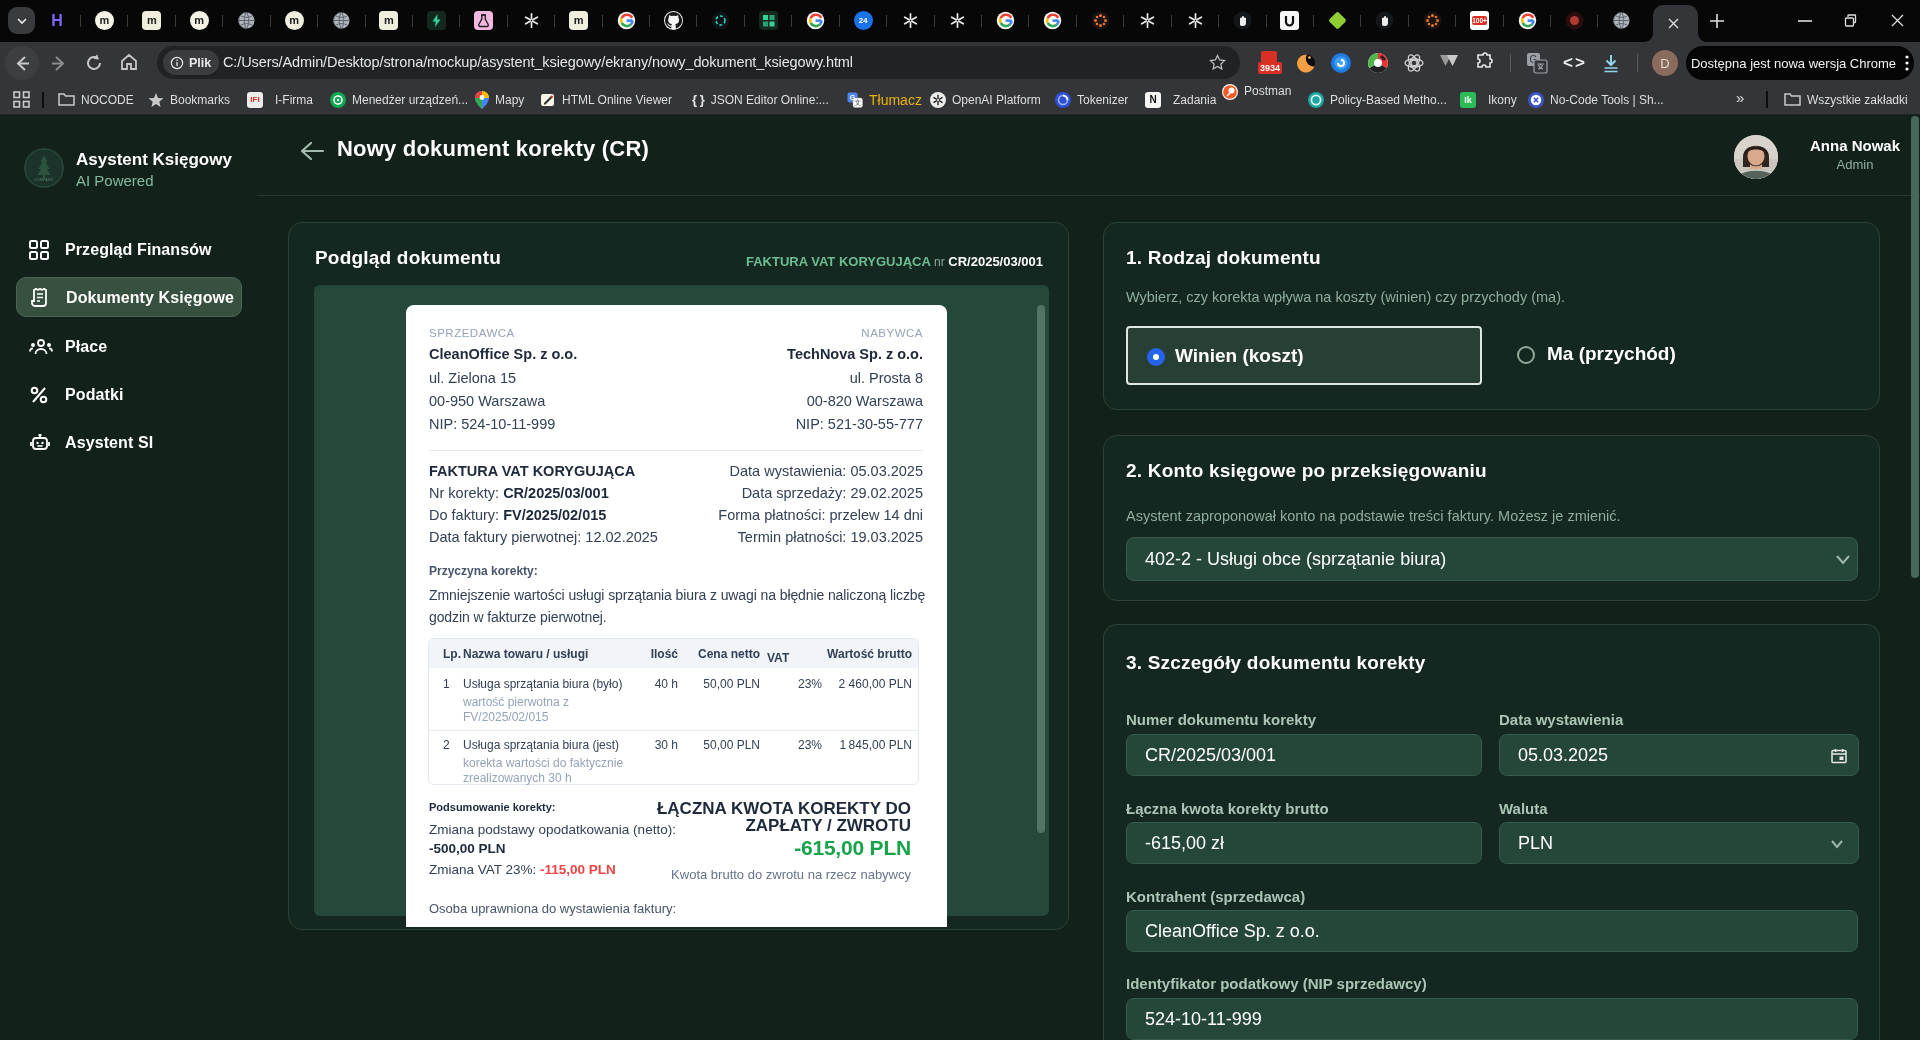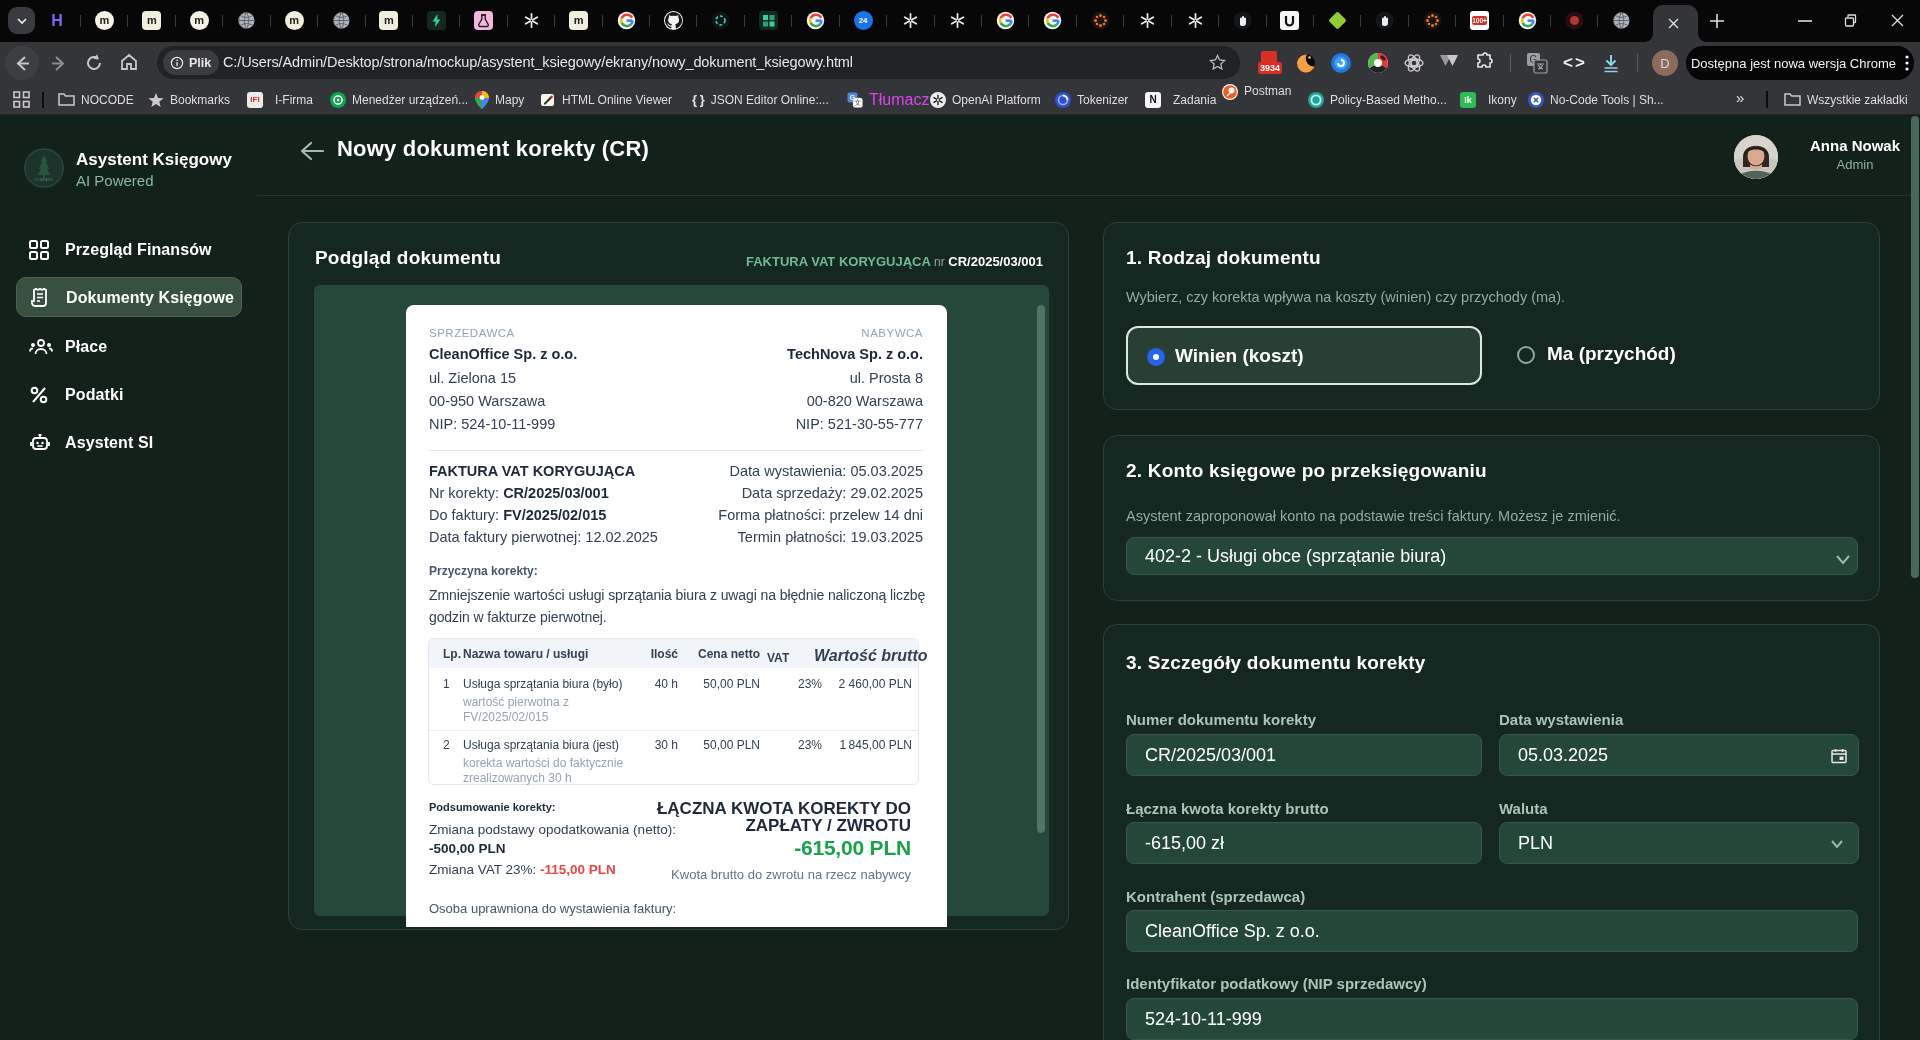--- a/index.html
+++ b/index.html
@@ -524,21 +524,21 @@
       <span style="color:#e8e8e8;font-size:13px;font-weight:bold;">{ }</span>
       <span style="color:#dedede;font-size:12px;margin-left:6px;white-space:nowrap;">JSON Editor Online:...</span>
     </div>
     <div class="abs" style="left:847px;top:0;height:31px;display:flex;align-items:center;">
       <svg width="16" height="16" viewBox="0 0 16 16">
         <rect x="0.5" y="0.5" width="10" height="10" rx="2" fill="#4f86ec"></rect>
         <text x="5.5" y="8.2" font-size="7" fill="#fff" text-anchor="middle" font-family="Liberation Sans, sans-serif" font-weight="bold">G</text>
         <rect x="6" y="6" width="9.5" height="9.5" rx="2" fill="#fff" stroke="#aaa" stroke-width="0.5"></rect>
         <text x="10.7" y="13.2" font-size="7" fill="#444" text-anchor="middle" font-family="Liberation Sans, sans-serif">文</text>
       </svg>
-      <span style="color:#d946ef;font-size:16px;margin-left:6px;white-space:nowrap;">Tłumacz</span>
+      <span style="color:#eab308;font-size:14px;margin-left:6px;white-space:nowrap;">Tłumacz</span>
     </div>
     <div class="abs" style="left:930px;top:0;height:31px;display:flex;align-items:center;">
       <svg width="16" height="16" viewBox="0 0 16 16">
         <circle cx="8" cy="8" r="8" fill="#ececec"></circle>
         <g stroke="#111" stroke-width="1.3" fill="none">
           <path d="M8 2.8 v4.2 M8 9 v4.2"></path>
           <path d="M3.5 5.4 l3.6 2.1 M8.9 8.5 l3.6 2.1"></path>
           <path d="M3.5 10.6 l3.6-2.1 M8.9 7.5 l3.6-2.1"></path>
         </g>
       </svg>
@@ -702,21 +702,21 @@
         <div class="abs" style="right:24px; top:224px;">Termin płatności: 19.03.2025</div>
         <div class="abs" style="left:23px; top:259px; font-size:12px; font-weight:bold; color:#475569;">Przyczyna korekty:</div>
         <div class="abs" style="left:23px; top:280px; width:500px; line-height:21.5px; font-size:14px; letter-spacing:-0.1px;">Zmniejszenie wartości usługi sprzątania biura z uwagi na błędnie naliczoną liczbę godzin w fakturze pierwotnej.</div>
         <div class="abs" style="left:22px; top:333px; width:491px; height:147px; border:1px solid #e2e8f0; border-radius:6px;">
           <div class="abs" style="left:0; top:0; width:100%; height:29px; background:#f1f5f9; border-radius:6px 6px 0 0;"></div>
           <div class="abs" style="left:14px; top:8px; font-size:12px; font-weight:bold;">Lp.</div>
           <div class="abs" style="left:34px; top:8px; font-size:12px; font-weight:bold;">Nazwa towaru / usługi</div>
           <div class="abs" style="left:199px; top:8px; width:50px; text-align:right; font-size:12px; font-weight:bold;">Ilość</div>
           <div class="abs" style="left:259px; top:8px; width:72px; text-align:right; font-size:12px; font-weight:bold;">Cena netto</div>
           <div class="abs" style="left:338px; top:12px; width:55px; text-align:left; font-size:12px; font-weight:bold;">VAT</div>
-          <div class="abs" style="left:385px; top:8px; width:98px; text-align:right; font-size:16px; font-weight:bold; white-space:nowrap;font-style:italic;">Wartość brutto</div>
+          <div class="abs" style="left:385px; top:8px; width:98px; text-align:right; font-size:12px; font-weight:bold; white-space:nowrap;">Wartość brutto</div>
           <div class="abs" style="left:14px; top:38px; font-size:12px;">1</div>
           <div class="abs" style="left:34px; top:38px; font-size:12px;">Usługa sprzątania biura (było)</div>
           <div class="abs" style="left:34px; top:56px; font-size:12px; color:#94a3b8;">wartość pierwotna z</div>
           <div class="abs" style="left:34px; top:71px; font-size:12px; color:#94a3b8;">FV/2025/02/015</div>
           <div class="abs" style="left:199px; top:38px; width:50px; text-align:right; font-size:12px;">40 h</div>
           <div class="abs" style="left:259px; top:38px; width:72px; text-align:right; font-size:12px;">50,00 PLN</div>
           <div class="abs" style="left:338px; top:38px; width:55px; text-align:right; font-size:12px;">23%</div>
           <div class="abs" style="left:385px; top:38px; width:98px; text-align:right; font-size:12px;">2 460,00 PLN</div>
           <div class="abs" style="left:0; top:91px; width:100%; border-top:1px solid #e8edf3;"></div>
           <div class="abs" style="left:14px; top:99px; font-size:12px;">2</div>
@@ -736,34 +736,34 @@
         <div class="abs" style="left:240px; top:531px; width:265px; text-align:right; font-size:21px; font-weight:bold; color:#16a34a; letter-spacing:-0.2px;">-615,00 PLN</div>
         <div class="abs" style="left:240px; top:562px; width:265px; text-align:right; font-size:13px; color:#64748b;">Kwota brutto do zwrotu na rzecz nabywcy</div>
         <div class="abs" style="left:23px; top:596px; font-size:13px; color:#475569;">Osoba uprawniona do wystawienia faktury:</div>
       </div>
     <div id="pvscroll"></div>
   </div>
 
   <div class="card" id="card1" style="left:1103px; top:107px; width:777px; height:188px;">
       <div class="h2" style="left:22px; top:24px;">1. Rodzaj dokumentu</div>
       <div class="sub" style="left:22px; top:66px;">Wybierz, czy korekta wpływa na koszty (winien) czy przychody (ma).</div>
-      <div class="abs" style="left:22px; top:103px; width:356px; height:59px; background:#283f33; border:2px solid #dde8e0; border-radius:12px;">
+      <div class="abs" style="left:22px; top:103px; width:356px; height:59px; background:#283f33; border:2px solid #dde8e0; border-radius:4px;">
         <span class="abs" style="left:19px; top:20px; width:18px; height:18px; border-radius:50%; background:#2563eb;"></span>
         <span class="abs" style="left:25px; top:26px; width:6px; height:6px; border-radius:50%; background:#fff;"></span>
         <span class="abs" style="left:47px; top:17px; color:#fff; font-size:19px; font-weight:bold;">Winien (koszt)</span>
       </div>
       <div class="abs" style="left:410px; top:103px; width:280px; height:59px;">
         <span class="abs" style="left:3px; top:20px; width:18px; height:18px; border-radius:50%; border:2px solid #93a89b;"></span>
         <span class="abs" style="left:33px; top:17px; color:#fff; font-size:19px; font-weight:bold;">Ma (przychód)</span>
       </div>
     </div>
   <div class="card" id="card2" style="left:1103px; top:320px; width:777px; height:166px;">
       <div class="h2" style="left:22px; top:24px;">2. Konto księgowe po przeksięgowaniu</div>
       <div class="sub" style="left:22px; top:72px;">Asystent zaproponował konto na podstawie treści faktury. Możesz je zmienić.</div>
-      <div class="input" style="left:22px; top:101px; width:732px; height:38px;">402-2 - Usługi obce (sprzątanie biura)</div>
+      <div class="input" style="left:22px; top:101px; width:732px; height:44px;">402-2 - Usługi obce (sprzątanie biura)</div>
       <svg class="abs" style="left:731px; top:118px;" width="16" height="12" viewBox="0 0 16 12">
         <path d="M2 2 L8 9 L14 2" stroke="#9fb8a9" stroke-width="2" fill="none"></path>
       </svg>
     </div>
   <div class="card" id="card3" style="left:1103px; top:509px; width:777px; height:430px; border-bottom:none; border-radius:14px 14px 0 0;">
       <div class="h2" style="left:22px; top:27px;">3. Szczegóły dokumentu korekty</div>
       <div class="lbl" style="left:22px; top:86px;">Numer dokumentu korekty</div>
       <div class="input" style="left:22px; top:109px; width:356px; height:42px;">CR/2025/03/001</div>
       <div class="lbl" style="left:395px; top:86px;">Data wystawienia</div>
       <div class="input" style="left:395px; top:109px; width:360px; height:42px;">05.03.2025<svg class="abs" style="left:331px; top:13px;" width="16" height="16" viewBox="0 0 16 16">

